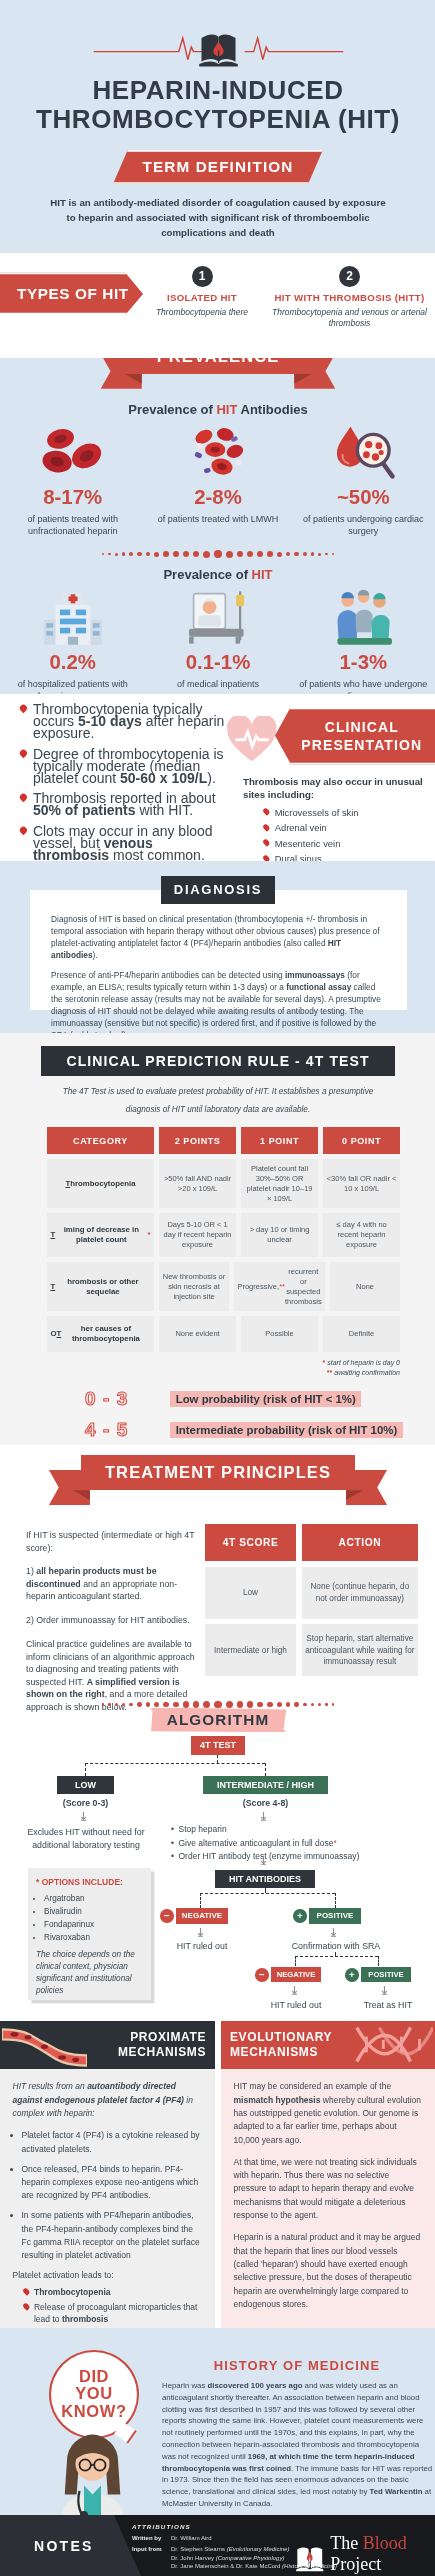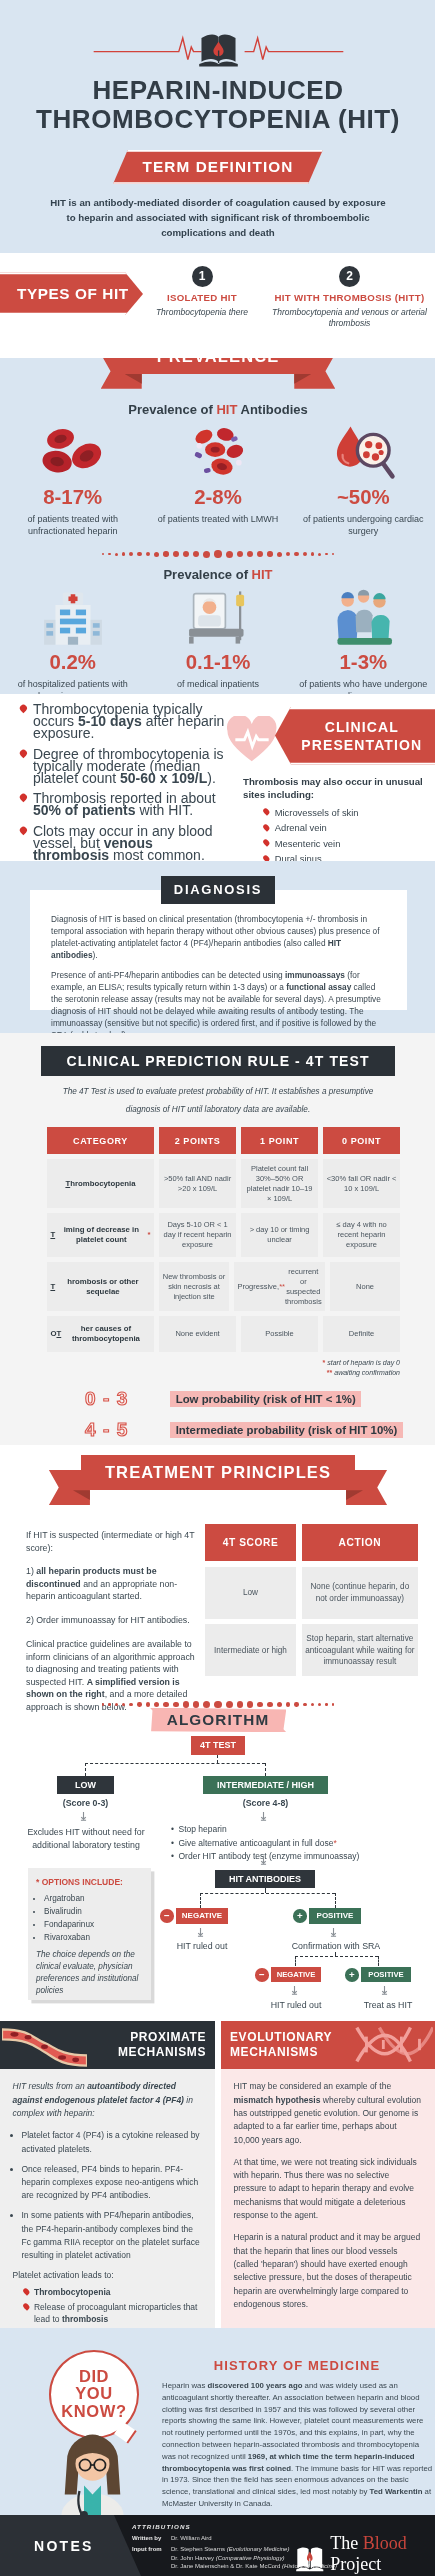--- a/index.html
+++ b/index.html
@@ -591,21 +591,21 @@
       <div class="flabel" style="left:259px;top:297px;width:74px;">HIT ruled out</div>
       <div class="flabel" style="left:351px;top:297px;width:74px;">Treat as HIT</div>
       <div class="opts">
         <div class="ot">* OPTIONS INCLUDE:</div>
         <ul>
           <li>Argatroban</li>
           <li>Bivalirudin</li>
           <li>Fondaparinux</li>
           <li>Rivaroxaban</li>
         </ul>
-        <div class="on">The choice depends on the clinical evaluate, physician preferences and institutional policies</div>
+        <div class="on">The choice depends on the clinical context, physician significant and institutional policies</div>
       </div>
     </div>
   </section>
 
   <section id="mech">
     <div class="mcol left">
       <div class="mhead dark">
         <span style="margin-left:2.3px;">
           <svg width="85" height="48" viewBox="0 0 150 84">
             <path d="M0 16 C50 16 58 34 75 40 C92 46 100 62 150 62 L150 80 C100 80 90 64 75 56 C60 48 50 34 0 34 Z" fill="#e15a52" stroke="#e7c9a8" stroke-width="4"></path>

